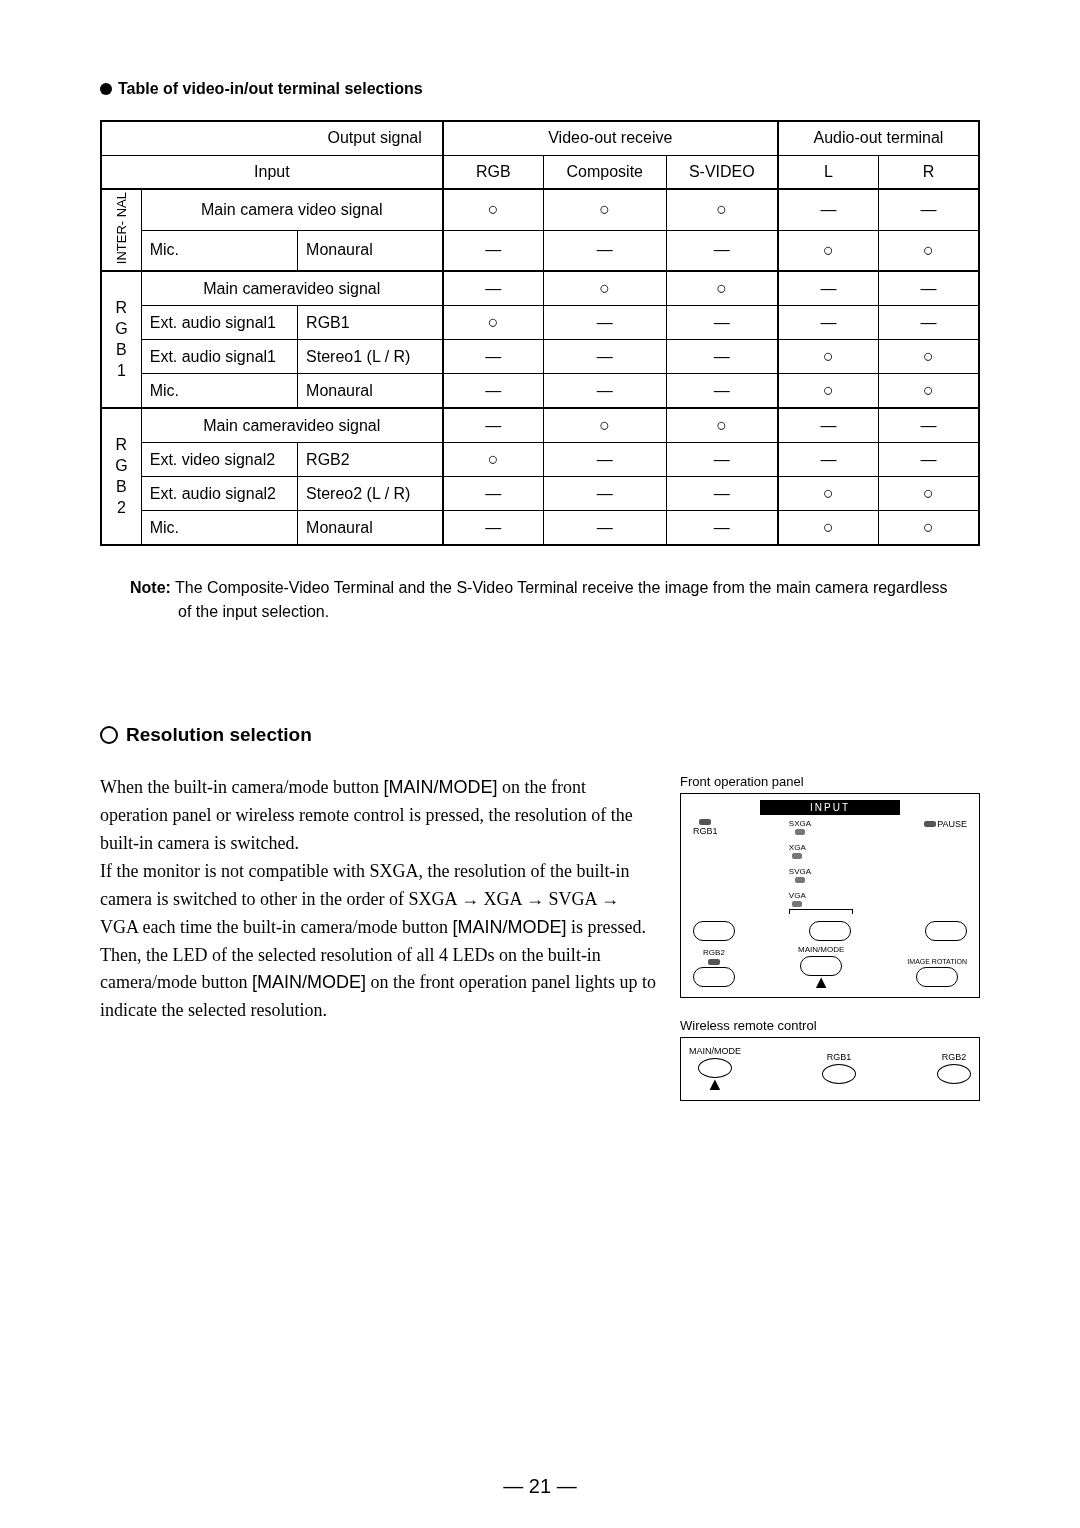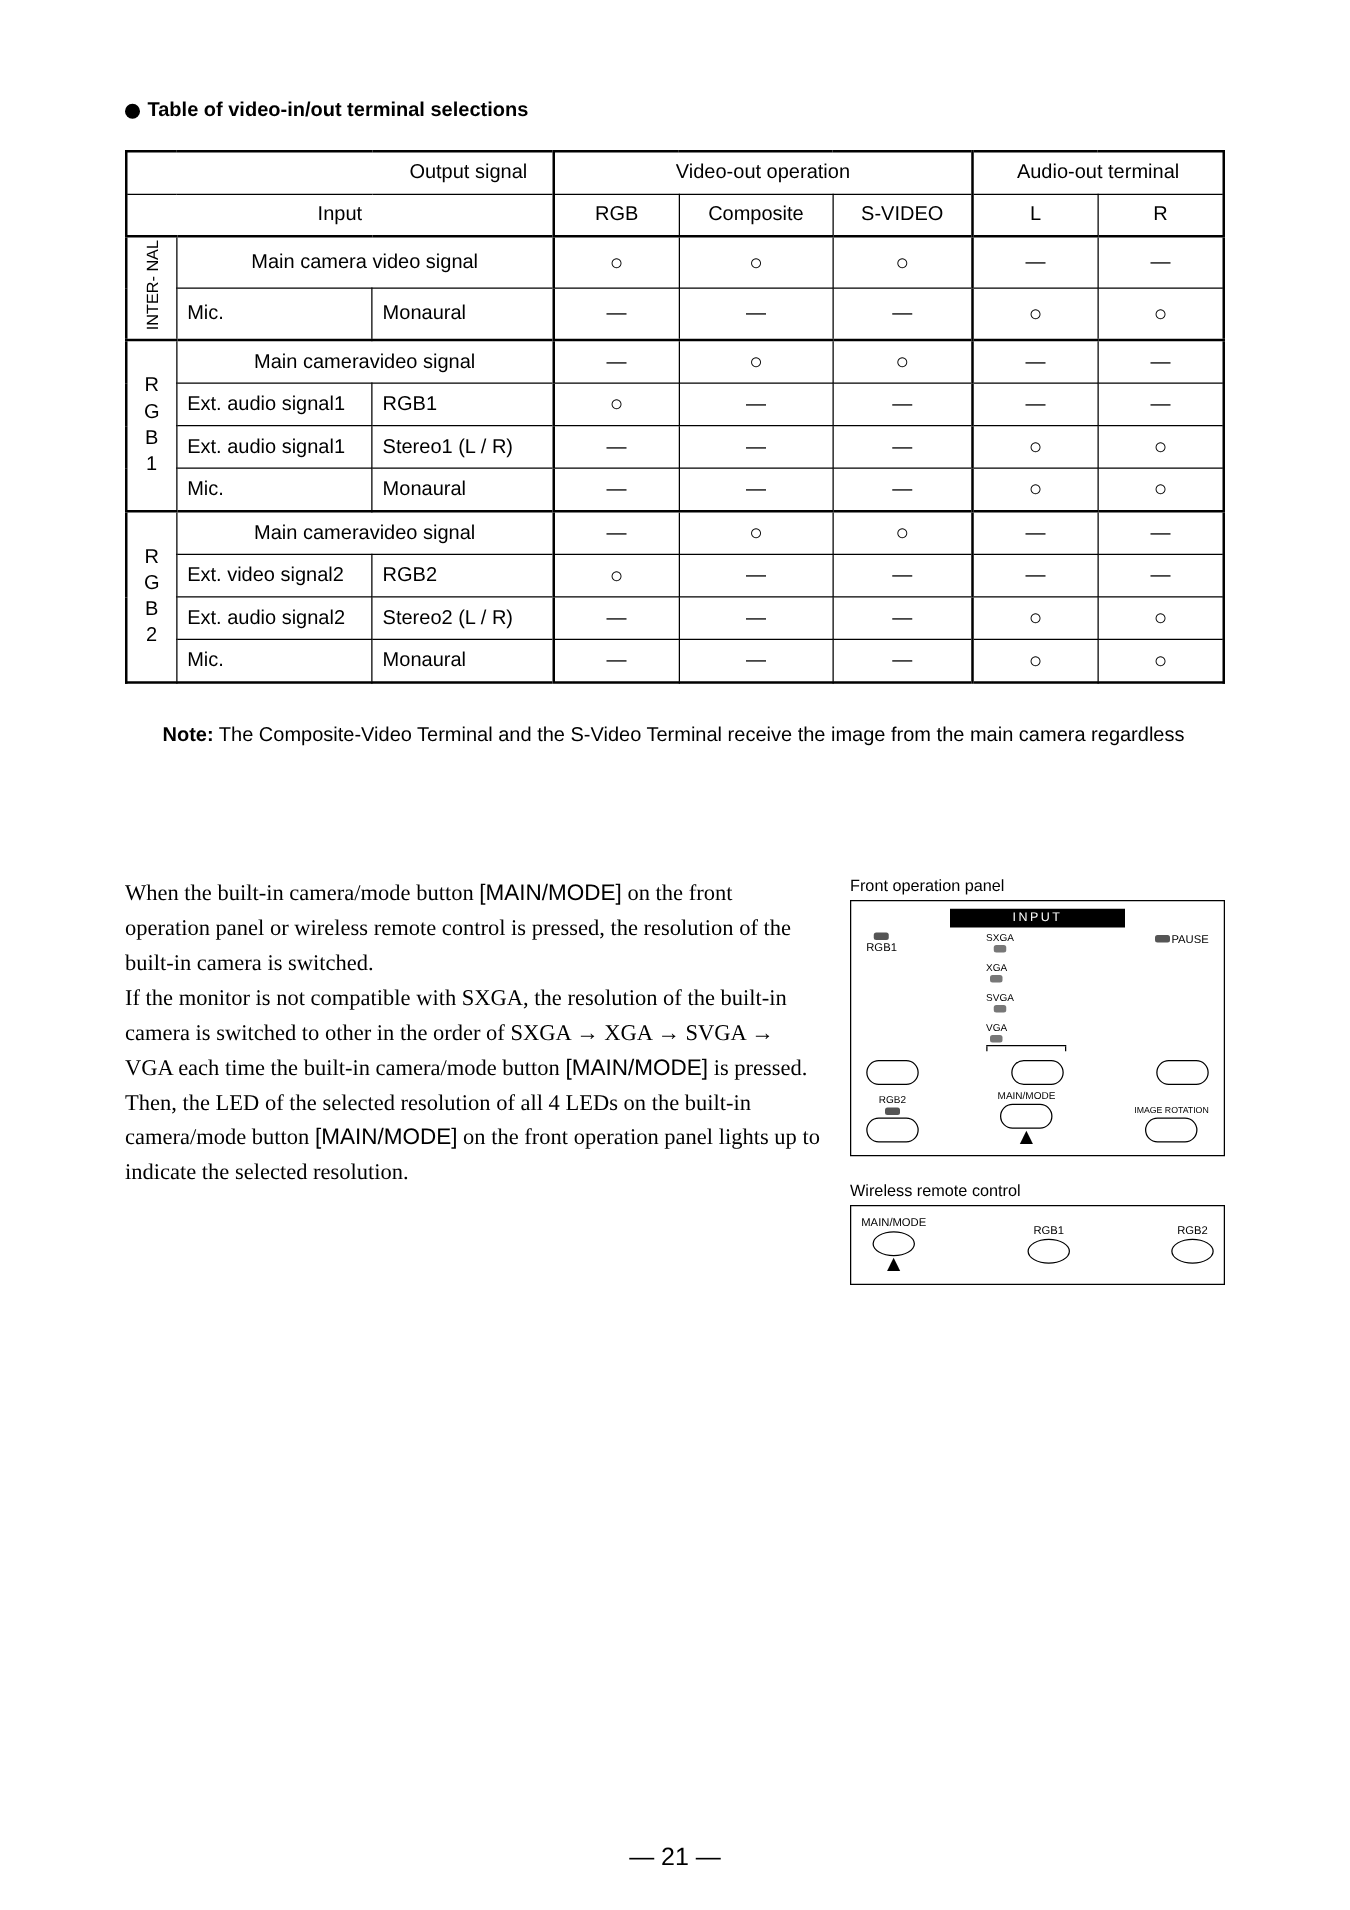--- a/index.html
+++ b/index.html
@@ -128,21 +128,21 @@
 
 <div class="section-head">
   <span class="dot"></span>
   <b>Table of video-in/out terminal selections</b>
 </div>
 
 <table class="main">
   <tbody>
       <tr>
     <th colspan="3" class="thick-right" style="text-align:right; padding-right:20px">Output signal</th>
-    <th colspan="3" class="thick-right">Video-out operation</th>
+    <th colspan="3" class="thick-right">Video-out receive</th>
     <th colspan="2">Audio-out terminal</th>
   </tr>
   <tr>
     <th colspan="3" class="thick-right">Input</th>
     <th style="width:90px">RGB</th>
     <th style="width:110px">Composite</th>
     <th style="width:100px" class="thick-right">S-VIDEO</th>
     <th style="width:90px">L</th>
     <th style="width:90px">R</th>
   </tr>
@@ -245,23 +245,28 @@
     <td class="dash thick-right"></td>
     <td class="circ"></td>
     <td class="circ"></td>
   </tr>
 </tbody>
   </table>
 
 <div class="note">
   <b>Note:</b>
   <span>The Composite-Video Terminal and the S-Video Terminal receive the image from the main camera regardless</span>
+  <span class="indent">of the input selection.</span>
 </div>
 
 <div class="res-section">
+  <div class="res-head">
+    <span class="big-circle"></span>
+    <b>Resolution selection</b>
+  </div>
 
   <div class="res-body">
     <div class="res-text">
       <span>When the built-in camera/mode button </span><b class="sans">[MAIN/MODE]</b><span> on the front operation panel or wireless remote control is pressed, the resolution of the built-in camera is switched.</span>
       <br>
       <span>If the monitor is not compatible with SXGA, the resolution of the built-in camera is switched to other in the order of SXGA → XGA → SVGA → VGA each time the built-in camera/mode button </span><b class="sans">[MAIN/MODE]</b><span> is pressed.</span>
       <br>
       <span>Then, the LED of the selected resolution of all 4 LEDs on the built-in camera/mode button </span><b class="sans">[MAIN/MODE]</b><span> on the front operation panel lights up to indicate the selected resolution.</span>
     </div>
 

